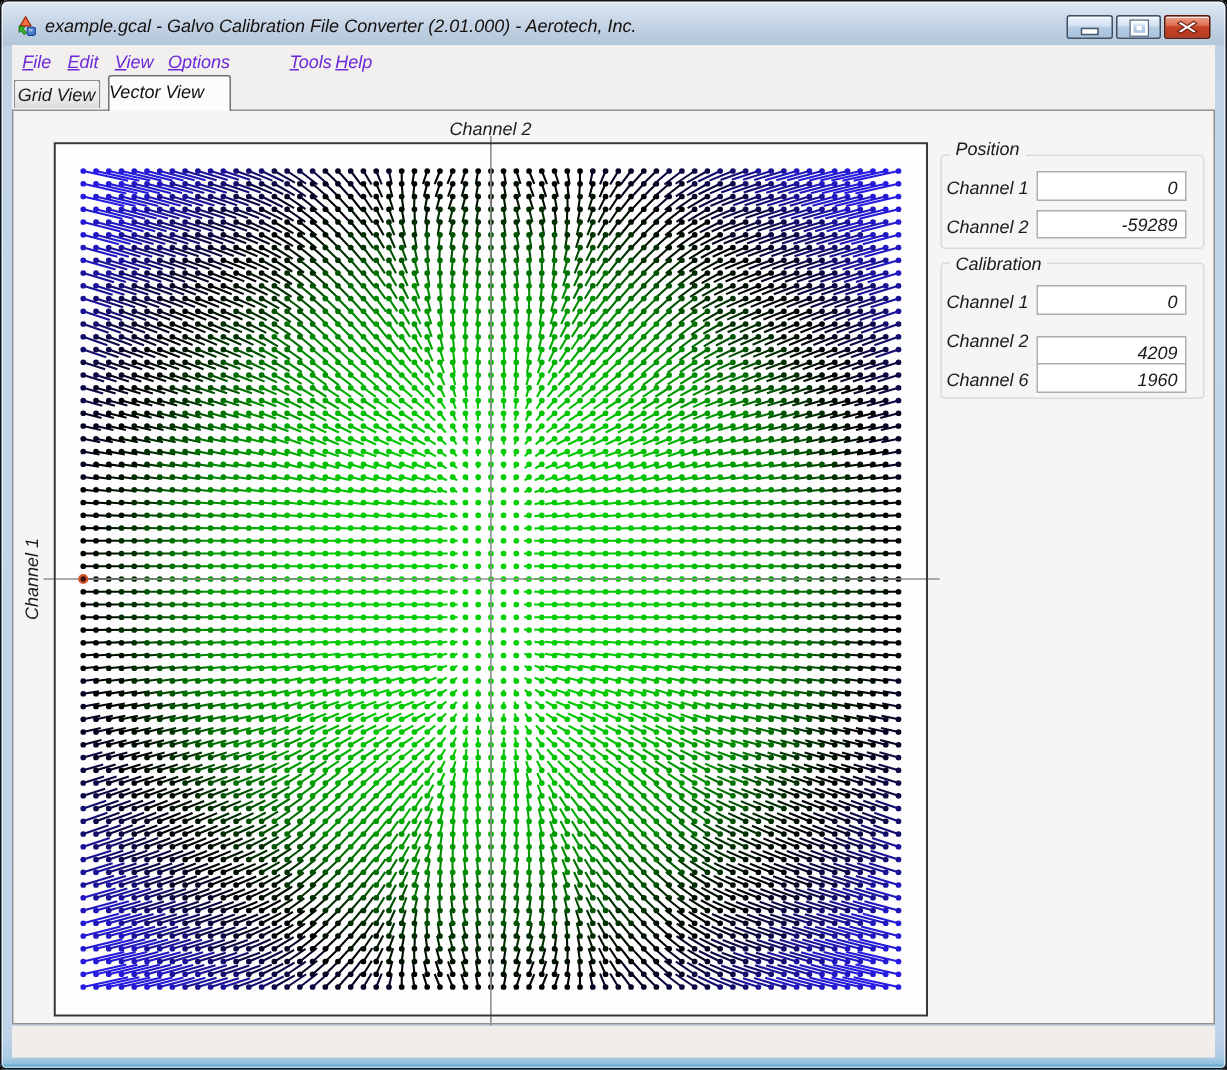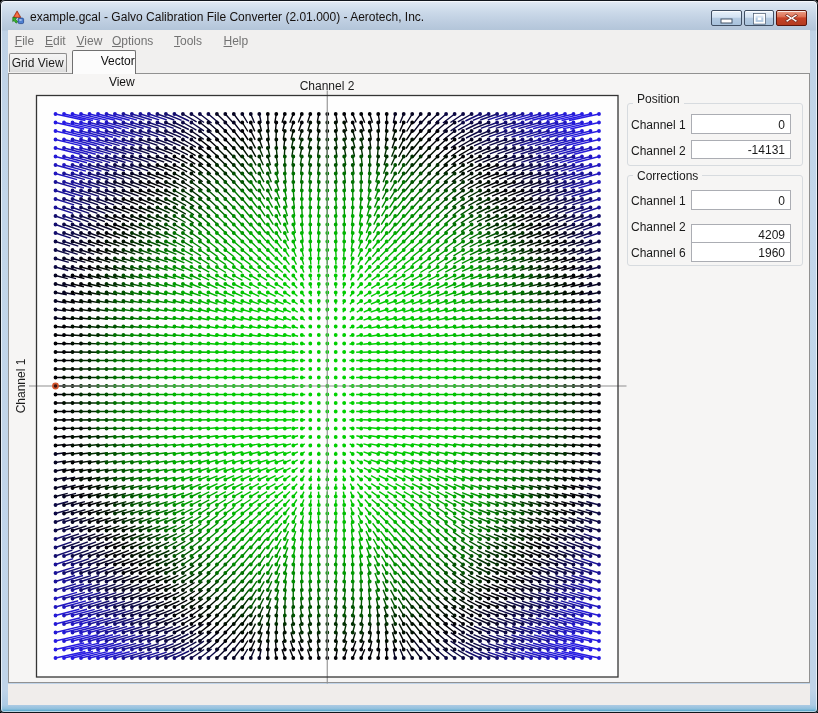--- a/index.html
+++ b/index.html
@@ -1,30 +1,30 @@
 <!DOCTYPE html>
 <html><head><meta charset="utf-8"><style>
 html,body{margin:0;padding:0;background:#000;width:818px;height:713px;overflow:hidden}
 *{box-sizing:border-box}
 body{font-family:"Liberation Sans",sans-serif;}
 #win{position:absolute;left:0;top:0;width:818px;height:713px;border-radius:5px 5px 4px 4px;overflow:hidden;
  background:linear-gradient(180deg,#e9eff8 0px,#dbe5f1 4px,#cbd9e9 12px,#bdcde0 22px,#b3c5d9 30px,#bfd2e6 31px,#c2d6ea 200px,#c0d4e9 690px,#aecbe4 705px,#8fc0dd 709px,#56a4c8 711px,#2e7da8 713px);
- box-shadow:inset 0 0 0 1px #10151c, inset 0 0 0 2px rgba(255,255,255,.6);}
+ box-shadow:inset 0 0 0 1px #10151c, inset 0 0 0 2px rgba(255,255,255,.6);font-style:italic;}
 #title{position:absolute;left:30px;top:10px;font-size:12px;color:#15100d;letter-spacing:0px;}
 #icon{position:absolute;left:10px;top:10px;width:15px;height:15px}
 #btns{position:absolute;left:711px;top:10px;height:15.5px;display:flex}
 .wb{width:30.5px;height:15.5px;border:1px solid #404f63;border-radius:2px;margin-right:2.2px;
  background:linear-gradient(180deg,#e9f2fb 0%,#d3e2f2 45%,#b6cce3 50%,#a8c2dc 100%);box-shadow:inset 0 1px 0 rgba(255,255,255,.8)}
 .wb.close{border-color:#5c150b;background:linear-gradient(180deg,#eb9f88 0%,#dd7357 40%,#c74227 50%,#b33b20 100%)}
 .wb svg{display:block;margin:auto}
-#menubar{position:absolute;left:8px;top:30px;width:802px;height:21.5px;background:#f1f0ef;font-size:12px;color:#737373}
+#menubar{position:absolute;left:8px;top:30px;width:802px;height:21.5px;background:#f1f0ef;font-size:12px;color:#6d28d9}
 #menubar span{position:absolute;top:3.5px}
 #tabs{position:absolute;left:8px;top:49px;width:802px;height:24px;background:#f1f0ef}
 #tab1{position:absolute;left:0.7px;top:3.5px;width:58px;height:19.5px;background:linear-gradient(180deg,#f4f4f4,#ebebeb 60%,#dcdcdc);border:1px solid #8c8c8c;border-bottom:none;border-radius:2px 2px 0 0;font-size:12px;color:#1b1b1b;text-align:center;line-height:19px}
-#tab2{position:absolute;left:63.7px;top:0.5px;width:64px;height:24px;background:#fcfcfc;border:1px solid #707070;border-bottom:none;border-radius:2px 2px 0 0;font-size:12px;color:#111;text-align:right;line-height:21px;z-index:5}
+#tab2{position:absolute;left:63.7px;top:0.5px;width:82px;height:24px;background:#fcfcfc;border:1px solid #707070;border-bottom:none;border-radius:2px 2px 0 0;font-size:12px;color:#111;text-align:left;line-height:21px;z-index:5}
 #page{position:absolute;left:8px;top:72.5px;width:802px;height:610.5px;background:#f6f5f4;border:1px solid #919191;z-index:2}
 #strip{position:absolute;left:8px;top:683.5px;width:802px;height:21.5px;background:#f0edeb}
 #plotsvg{position:absolute;left:8px;top:72.5px;z-index:3}
 #rpanel{position:absolute;z-index:4;left:0;top:0;font-size:12px;color:#1a1a1a;white-space:nowrap}
 .grp{position:absolute;border:1px solid #d7dbdf;border-radius:3px}
 .gt{position:absolute;background:#f6f5f4;padding:0 4px;color:#1a1a1a}
 .lbl{position:absolute;}
 .tb{position:absolute;width:100px;height:19.5px;border:1px solid #abadb3;background:#fff;text-align:right;padding:2.5px 5px 0 0;font-size:12px}
 </style></head><body>
 <div id="win">
@@ -53,21 +53,21 @@
         <svg width="29" height="14" viewBox="0 0 29 14">
           <path d="M10.2 3.2 L14.5 6.1 L18.8 3.2 L20.8 4.6 L16.6 7.2 L20.8 9.8 L18.8 11.2 L14.5 8.3 L10.2 11.2 L8.2 9.8 L12.4 7.2 L8.2 4.6 Z" fill="#fff" stroke="#6e2012" stroke-width=".8"></path>
         </svg>
       </div>
  </div>
  <div id="menubar">
    <span style="left:6.8px"><u>F</u>ile</span>
       <span style="left:37px"><u>E</u>dit</span>
       <span style="left:68.5px"><u>V</u>iew</span>
       <span style="left:104px"><u>O</u>ptions</span>
-      <span style="left:166px"><u>T</u>ools</span>
+      <span style="left:185px"><u>T</u>ools</span>
       <span style="left:215.5px"><u>H</u>elp</span>
  </div>
  <div id="tabs">
       <div id="tab1">Grid View</div>
       <div id="tab2">Vector View</div>
     </div>
  <div id="page"></div>
  <div id="strip"></div>
  <svg id="plotsvg" width="802" height="611" viewBox="0 0 802 611">
       <rect x="28.5" y="22.5" width="581.5" height="581.5" fill="#fefefe"></rect>
@@ -132,23 +132,23 @@
     <text x="319" y="17" font-size="12" fill="#1c1c1c" text-anchor="middle">Channel 2</text>
     <text x="17" y="313" font-size="12" fill="#1c1c1c" text-anchor="middle" transform="rotate(-90 17 313)">Channel 1</text>
    </g>
  </svg>
  <div id="rpanel">
   <div class="grp" style="left:627px;top:103px;width:176px;height:63px"></div>
   <div class="gt" style="left:633px;top:92px">Position</div>
   <div class="lbl" style="left:631px;top:117.5px">Channel 1</div>
   <div class="tb" style="left:691px;top:114px">0</div>
   <div class="lbl" style="left:631px;top:143.5px">Channel 2</div>
-  <div class="tb" style="left:691px;top:139.5px">-14131</div>
+  <div class="tb" style="left:691px;top:139.5px">-59289</div>
   <div class="grp" style="left:627px;top:175px;width:176px;height:91px"></div>
-  <div class="gt" style="left:633px;top:168.5px">Corrections</div>
+  <div class="gt" style="left:633px;top:168.5px">Calibration</div>
   <div class="lbl" style="left:631px;top:193.5px">Channel 1</div>
   <div class="tb" style="left:691px;top:190px">0</div>
   <div class="lbl" style="left:631px;top:219.5px">Channel 2</div>
   <div class="tb" style="left:691px;top:224px">4209</div>
   <div class="lbl" style="left:631px;top:245.5px">Channel 6</div>
   <div class="tb" style="left:691px;top:242px">1960</div>
  </div>
 </div>
 
 </body></html>

